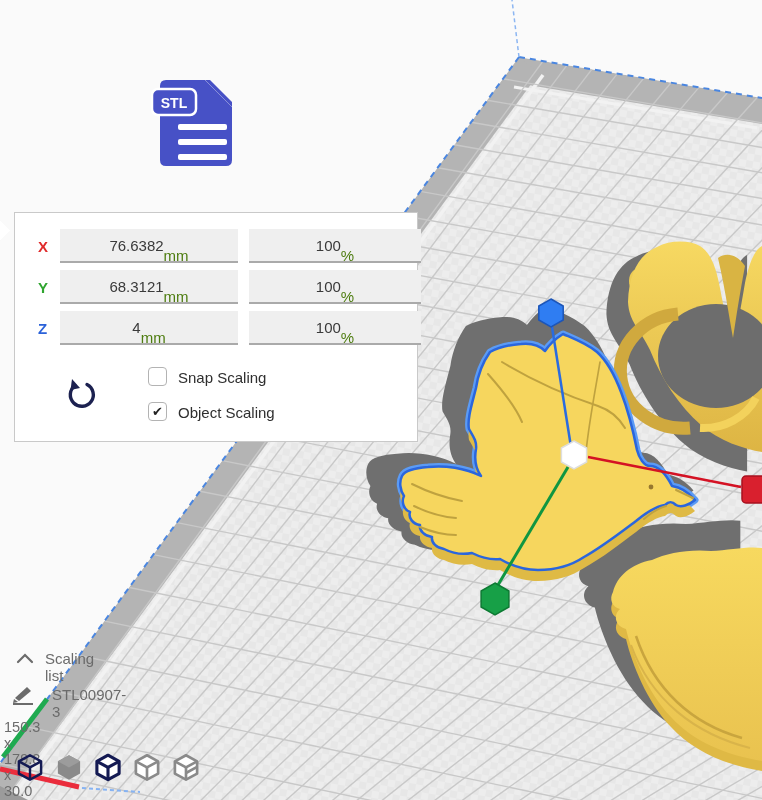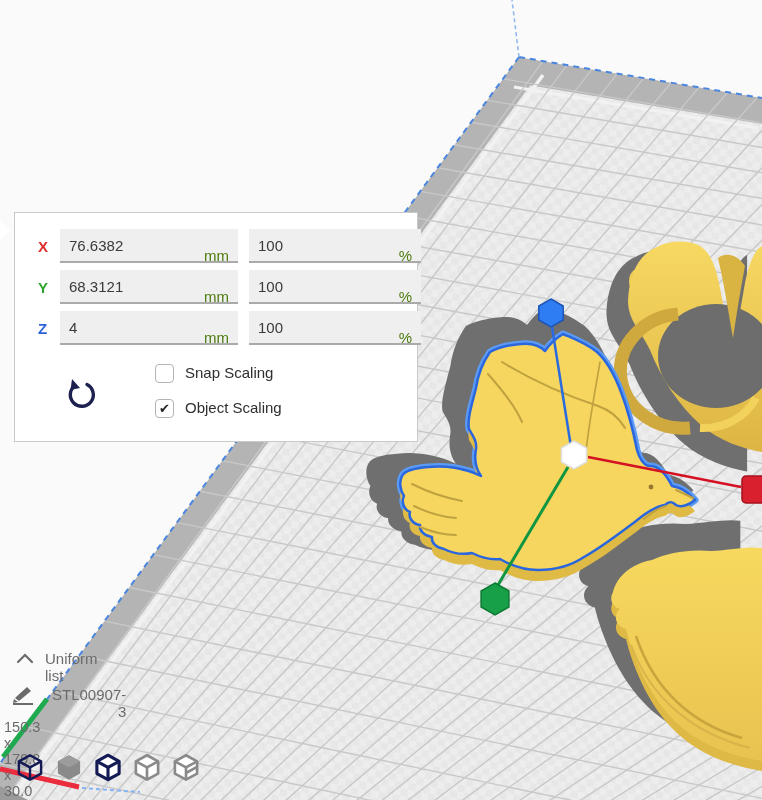--- a/index.html
+++ b/index.html
@@ -10,40 +10,40 @@
 
   
   .scale-panel{position:absolute;left:14px;top:212px;width:404px;height:230px;
     background:#ffffff;border:1px solid #c9c9c9;box-sizing:border-box;z-index:30;}
   .panel-arrow{position:absolute;left:-8px;top:223px;width:14px;height:14px;background:#fff;
     border-left:1px solid #c9c9c9;border-bottom:1px solid #c9c9c9;transform:rotate(45deg);z-index:29;}
   .axis-row{position:absolute;left:23px;height:30px;display:flex;align-items:center;}
   .axis-label{width:22px;font-size:15px;font-weight:bold;}
   .axis-x{color:#e02b2b;} .axis-y{color:#2fa52f;} .axis-z{color:#2b62d9;}
   .field{background:#efefef;border-bottom:2px solid #aaaaaa;height:28px;display:flex;
-    align-items:center;justify-content:space-between;padding:16px 9px;box-sizing:border-box;}
+    align-items:center;justify-content:center;padding:16px 9px;box-sizing:border-box;}
   .field .val{font-size:15px;color:#3a3a3a;}
   .field .unit{font-size:15px;color:#4d7c0f;margin-top:20px;}
   .field.mm{width:178px;margin-right:11px;}
   .field.pct{width:172px;}
-  .check-row{position:absolute;left:140px;display:flex;align-items:flex-start;height:22px;}
+  .check-row{position:absolute;left:133px;display:flex;align-items:flex-end;height:22px;}
   .checkbox{width:19px;height:19px;background:#fff;border:1px solid #b3b3b3;border-radius:4px;
     display:flex;align-items:center;justify-content:center;font-size:13px;color:#222;box-sizing:border-box;}
   .check-label{margin-left:11px;font-size:15px;color:#2f2f2f;}
   .reset-btn{position:absolute;left:48px;top:166px;width:34px;height:36px;cursor:pointer;}
 
   
   .stl-icon{position:absolute;left:148px;top:76px;width:96px;height:100px;z-index:20;}
 
   
   .objlist{position:absolute;left:0;top:0;z-index:25;color:#6b6b6b;}
   .ol-caret{position:absolute;left:12px;top:651px;width:26px;height:16px;cursor:pointer;}
   .ol-title{position:absolute;left:45px;top:650px;font-size:15px;}
   .ol-pencil{position:absolute;left:11px;top:685px;width:26px;height:20px;cursor:pointer;}
-  .ol-name{position:absolute;left:52px;top:686px;font-size:15px;text-align:right;}
+  .ol-name{position:absolute;left:52px;top:686px;font-size:15px;}
   .ol-dims{position:absolute;left:4px;top:719px;font-size:14.5px;}
 
   
   .view-toolbar{position:absolute;left:16px;top:753px;display:flex;gap:11px;z-index:25;}
   .view-btn{width:28px;height:30px;cursor:pointer;}
 </style>
 </head>
 <body>
 
 <div class="stage">
@@ -212,20 +212,32 @@
       <line x1="552" y1="327" x2="571" y2="447" stroke="#2a6be0" stroke-width="2.5"></line>
       <line x1="568" y1="467" x2="498" y2="585" stroke="#109641" stroke-width="3"></line>
       <line x1="588" y1="457" x2="741" y2="487" stroke="#d41224" stroke-width="2.5"></line>
       <polygon points="551,299 563.2,306 563.2,320 551,327 538.8,320 538.8,306" fill="#2f7df2" stroke="#1c55b8" stroke-width="1.5"></polygon>
       <polygon points="495,583 508.9,591 508.9,607 495,615 481.1,607 481.1,591" fill="#17a047" stroke="#0d7a33" stroke-width="1.5"></polygon>
       <rect x="742" y="476" width="27" height="27" rx="4" fill="#d9202e" stroke="#a8101f" stroke-width="1.5"></rect>
       <polygon points="574,441 586.6,448 586.6,462 574,469 561.4,462 561.4,448" fill="#ffffff" stroke="#dedede" stroke-width="1.5"></polygon>
     </g>
   </svg>
 
+  <div class="stl-icon">
+    <svg width="96" height="100" viewBox="0 0 96 100">
+      <path d="M12,10 q0,-6 6,-6 h39 l27,27 v53 q0,6 -6,6 h-60 q-6,0 -6,-6 Z" fill="#4751c6"></path>
+      <polygon points="57,4 84,31 84,4" fill="#fafafa"></polygon>
+      <polygon points="57,4 84,31 84,26 62,4" fill="#4751c6"></polygon>
+      <rect x="4" y="13" width="44" height="26" rx="6" fill="#4751c6" stroke="#ffffff" stroke-width="2.5"></rect>
+      <text x="26" y="32" text-anchor="middle" font-size="14" font-weight="bold" fill="#ffffff">STL</text>
+      <rect x="30" y="48" width="49" height="6" rx="2" fill="#ffffff"></rect>
+      <rect x="30" y="63" width="49" height="6" rx="2" fill="#ffffff"></rect>
+      <rect x="30" y="78" width="49" height="6" rx="2" fill="#ffffff"></rect>
+    </svg>
+  </div>
 
   <div class="panel-arrow"></div>
   <div class="scale-panel">
 
     <div class="axis-row" style="top:18px;">
       <span class="axis-label axis-x">X</span>
       <div class="field mm">
         <span class="val">76.6382</span>
         <span class="unit">mm</span>
       </div>
@@ -280,21 +292,21 @@
       <span class="check-label">Object Scaling</span>
     </div>
   </div>
 
   <div class="objlist">
     <div class="ol-caret">
       <svg width="26" height="16" viewBox="0 0 26 16">
         <polyline points="6,11 13,4 20,11" fill="none" stroke="#6b6b6b" stroke-width="2.2" stroke-linecap="round"></polyline>
       </svg>
     </div>
-    <div class="ol-title">Uniform list</div>
+    <div class="ol-title">Scaling list</div>
     <div class="ol-pencil">
       <svg width="26" height="20" viewBox="0 0 26 20">
         <g>
           <polygon points="4,13 16,2 20,6 8,16" fill="#6b6b6b"></polygon>
           <polygon points="3,14 7,17 2,18" fill="#6b6b6b"></polygon>
           <line x1="2" y1="19" x2="22" y2="19" stroke="#6b6b6b" stroke-width="2"></line>
         </g>
       </svg>
     </div>
     <div class="ol-name">STL00907-3</div>

